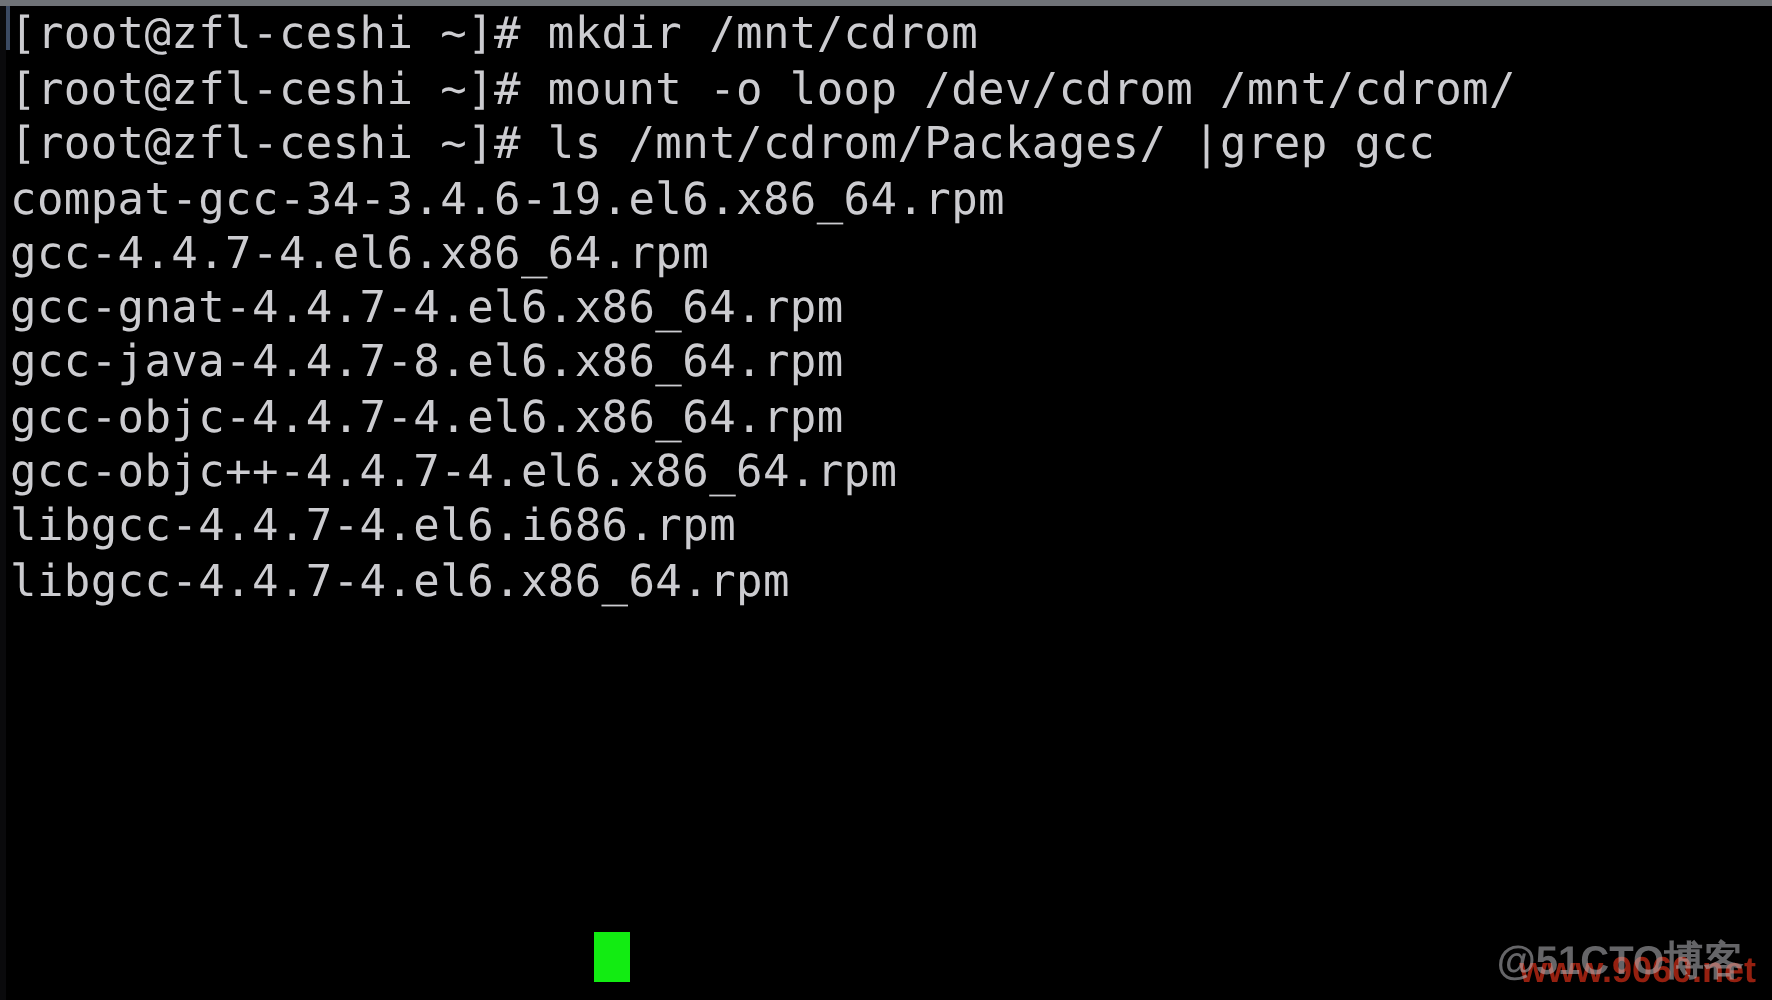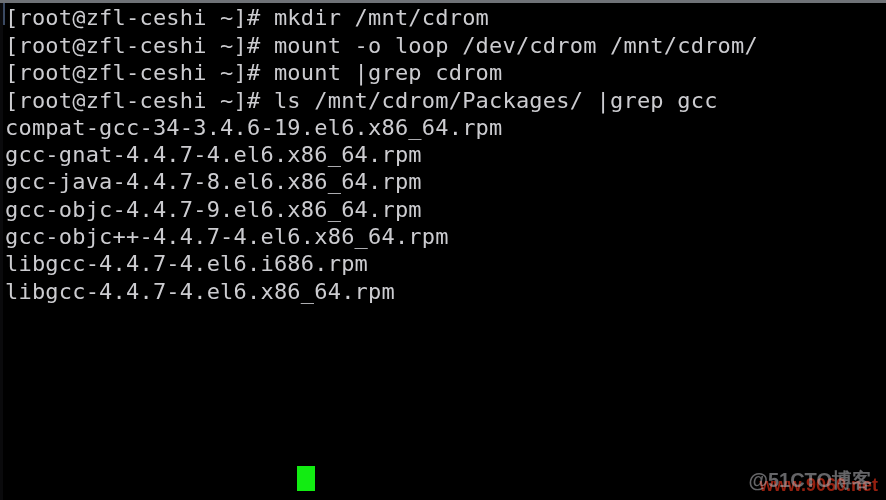--- a/index.html
+++ b/index.html
@@ -104,26 +104,26 @@
 
 <div id="terminal">
 
   <div class="top-rule"></div>
   <div class="left-edge"></div>
   <div class="left-edge-hi"></div>
 
   <div class="screen">
     <div class="line first">[root@zfl-ceshi ~]# mkdir /mnt/cdrom</div>
     <div class="line">[root@zfl-ceshi ~]# mount -o loop /dev/cdrom /mnt/cdrom/</div>
-    <div class="line">[root@zfl-ceshi ~]# mount |grep cdrom</div>
     <div class="line">[root@zfl-ceshi ~]# ls /mnt/cdrom/Packages/ |grep gcc</div>
     <div class="line">compat-gcc-34-3.4.6-19.el6.x86_64.rpm</div>
+    <div class="line">gcc-4.4.7-4.el6.x86_64.rpm</div>
     <div class="line">gcc-gnat-4.4.7-4.el6.x86_64.rpm</div>
     <div class="line">gcc-java-4.4.7-8.el6.x86_64.rpm</div>
-    <div class="line">gcc-objc-4.4.7-9.el6.x86_64.rpm</div>
+    <div class="line">gcc-objc-4.4.7-4.el6.x86_64.rpm</div>
     <div class="line">gcc-objc++-4.4.7-4.el6.x86_64.rpm</div>
     <div class="line">libgcc-4.4.7-4.el6.i686.rpm</div>
     <div class="line">libgcc-4.4.7-4.el6.x86_64.rpm</div>
   </div>
 
   <div class="cursor"></div>
 
   <div class="watermark-a">www.9060.net</div>
   <div class="watermark-b">@51CTO博客</div>
 

